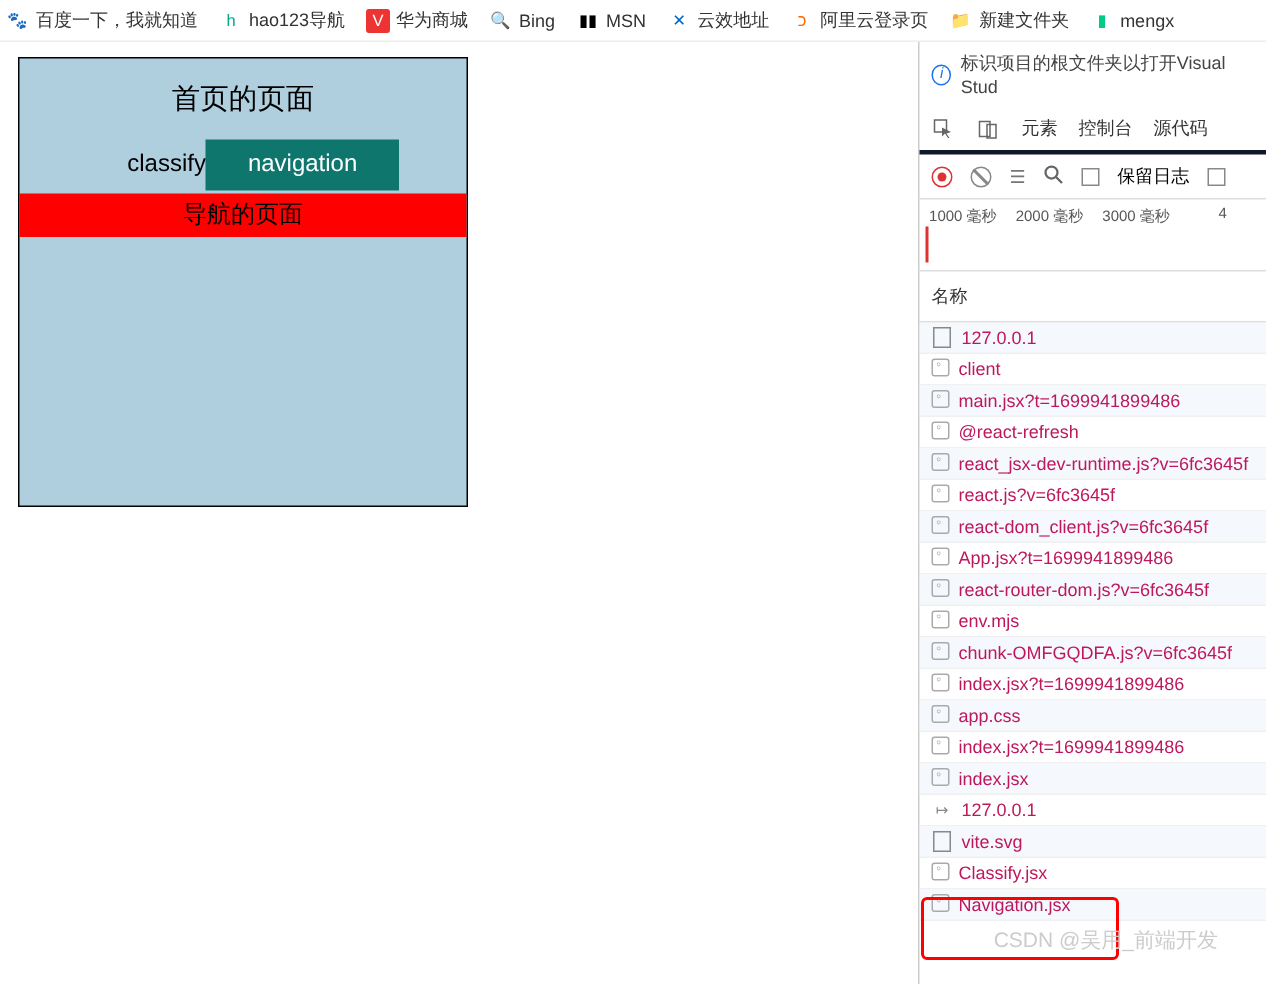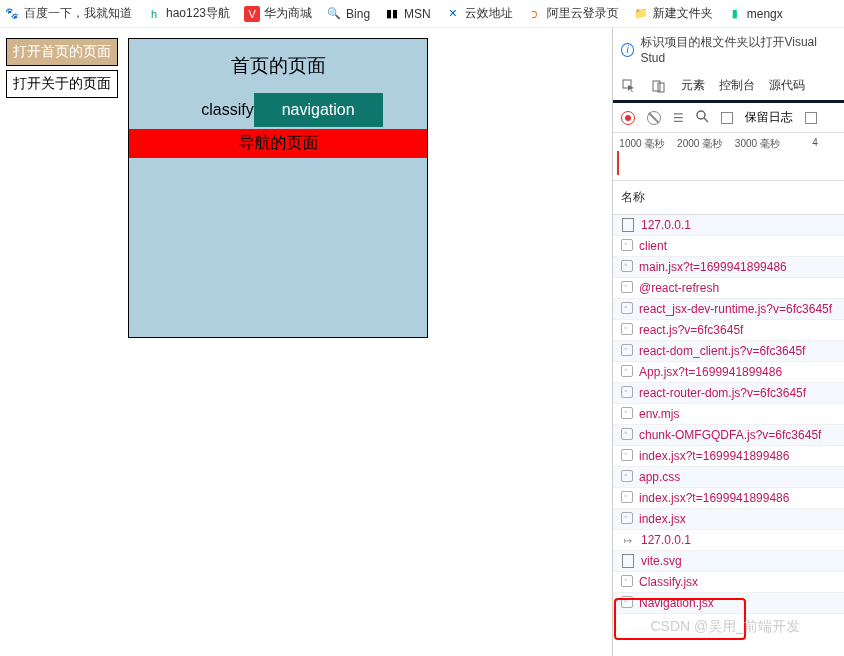--- a/index.html
+++ b/index.html
@@ -49,21 +49,21 @@
     .network-list { flex: 1; overflow-y: auto; }
     .net-row { display: flex; align-items: flex-start; gap: 6px; padding: 3px 8px; font-size: 12px; color: #be185d; border-bottom: 1px solid #f0f0f0; cursor: pointer; }
     .net-row:nth-child(odd) { background: #f5f8fc; }
     .net-icon { width: 14px; height: 14px; display: inline-flex; align-items: center; justify-content: center; font-size: 10px; color: #888; }
     .doc-icon::before { content: ''; width: 10px; height: 12px; border: 1px solid #888; display: block; }
     .js-icon { border: 1px solid #aaa; border-radius: 2px; width: 12px; height: 12px; position: relative; }
     .js-icon::after { content: '◦'; position: absolute; top: -2px; left: 2px; color: #aaa; }
     .fetch-icon::before { content: '↦'; color: #888; }
     
     .red-box { position: absolute; border: 2px solid red; border-radius: 4px; pointer-events: none; }
-    .watermark { position: absolute; bottom: 20px; right: 44px; color: #ccc; font-size: 14px; pointer-events: none; }
+    .watermark { position: absolute; bottom: 20px; right: 32px; color: #ccc; font-size: 14px; pointer-events: none; }
   </style>
 </head>
 <body>
 
 <div class="bookmarks-bar" id="bookmarks-bar">
     <div class="bookmark-item">
       <span class="bm-icon" style="color: rgb(238, 51, 51);">🐾</span>
       <span>百度一下，我就知道</span>
     </div>
     <div class="bookmark-item">
@@ -95,21 +95,20 @@
       <span>新建文件夹</span>
     </div>
     <div class="bookmark-item">
       <span class="bm-icon" style="color: rgb(0, 204, 136);">▮</span>
       <span>mengx</span>
     </div>
   </div>
 
 <div class="main-area">
   <div class="page-view">
-    <div class="nav-buttons" id="nav-buttons"><div class="nav-btn active">打开首页的页面</div><div class="nav-btn inactive">打开关于的页面</div></div>
     <div class="content-box">
       <div class="content-title">首页的页面</div>
       <div class="classify-row">
         <span class="classify-label">classify</span>
         <span class="nav-badge">navigation</span>
       </div>
       <div class="red-bar">导航的页面</div>
     </div>
   </div>
 

